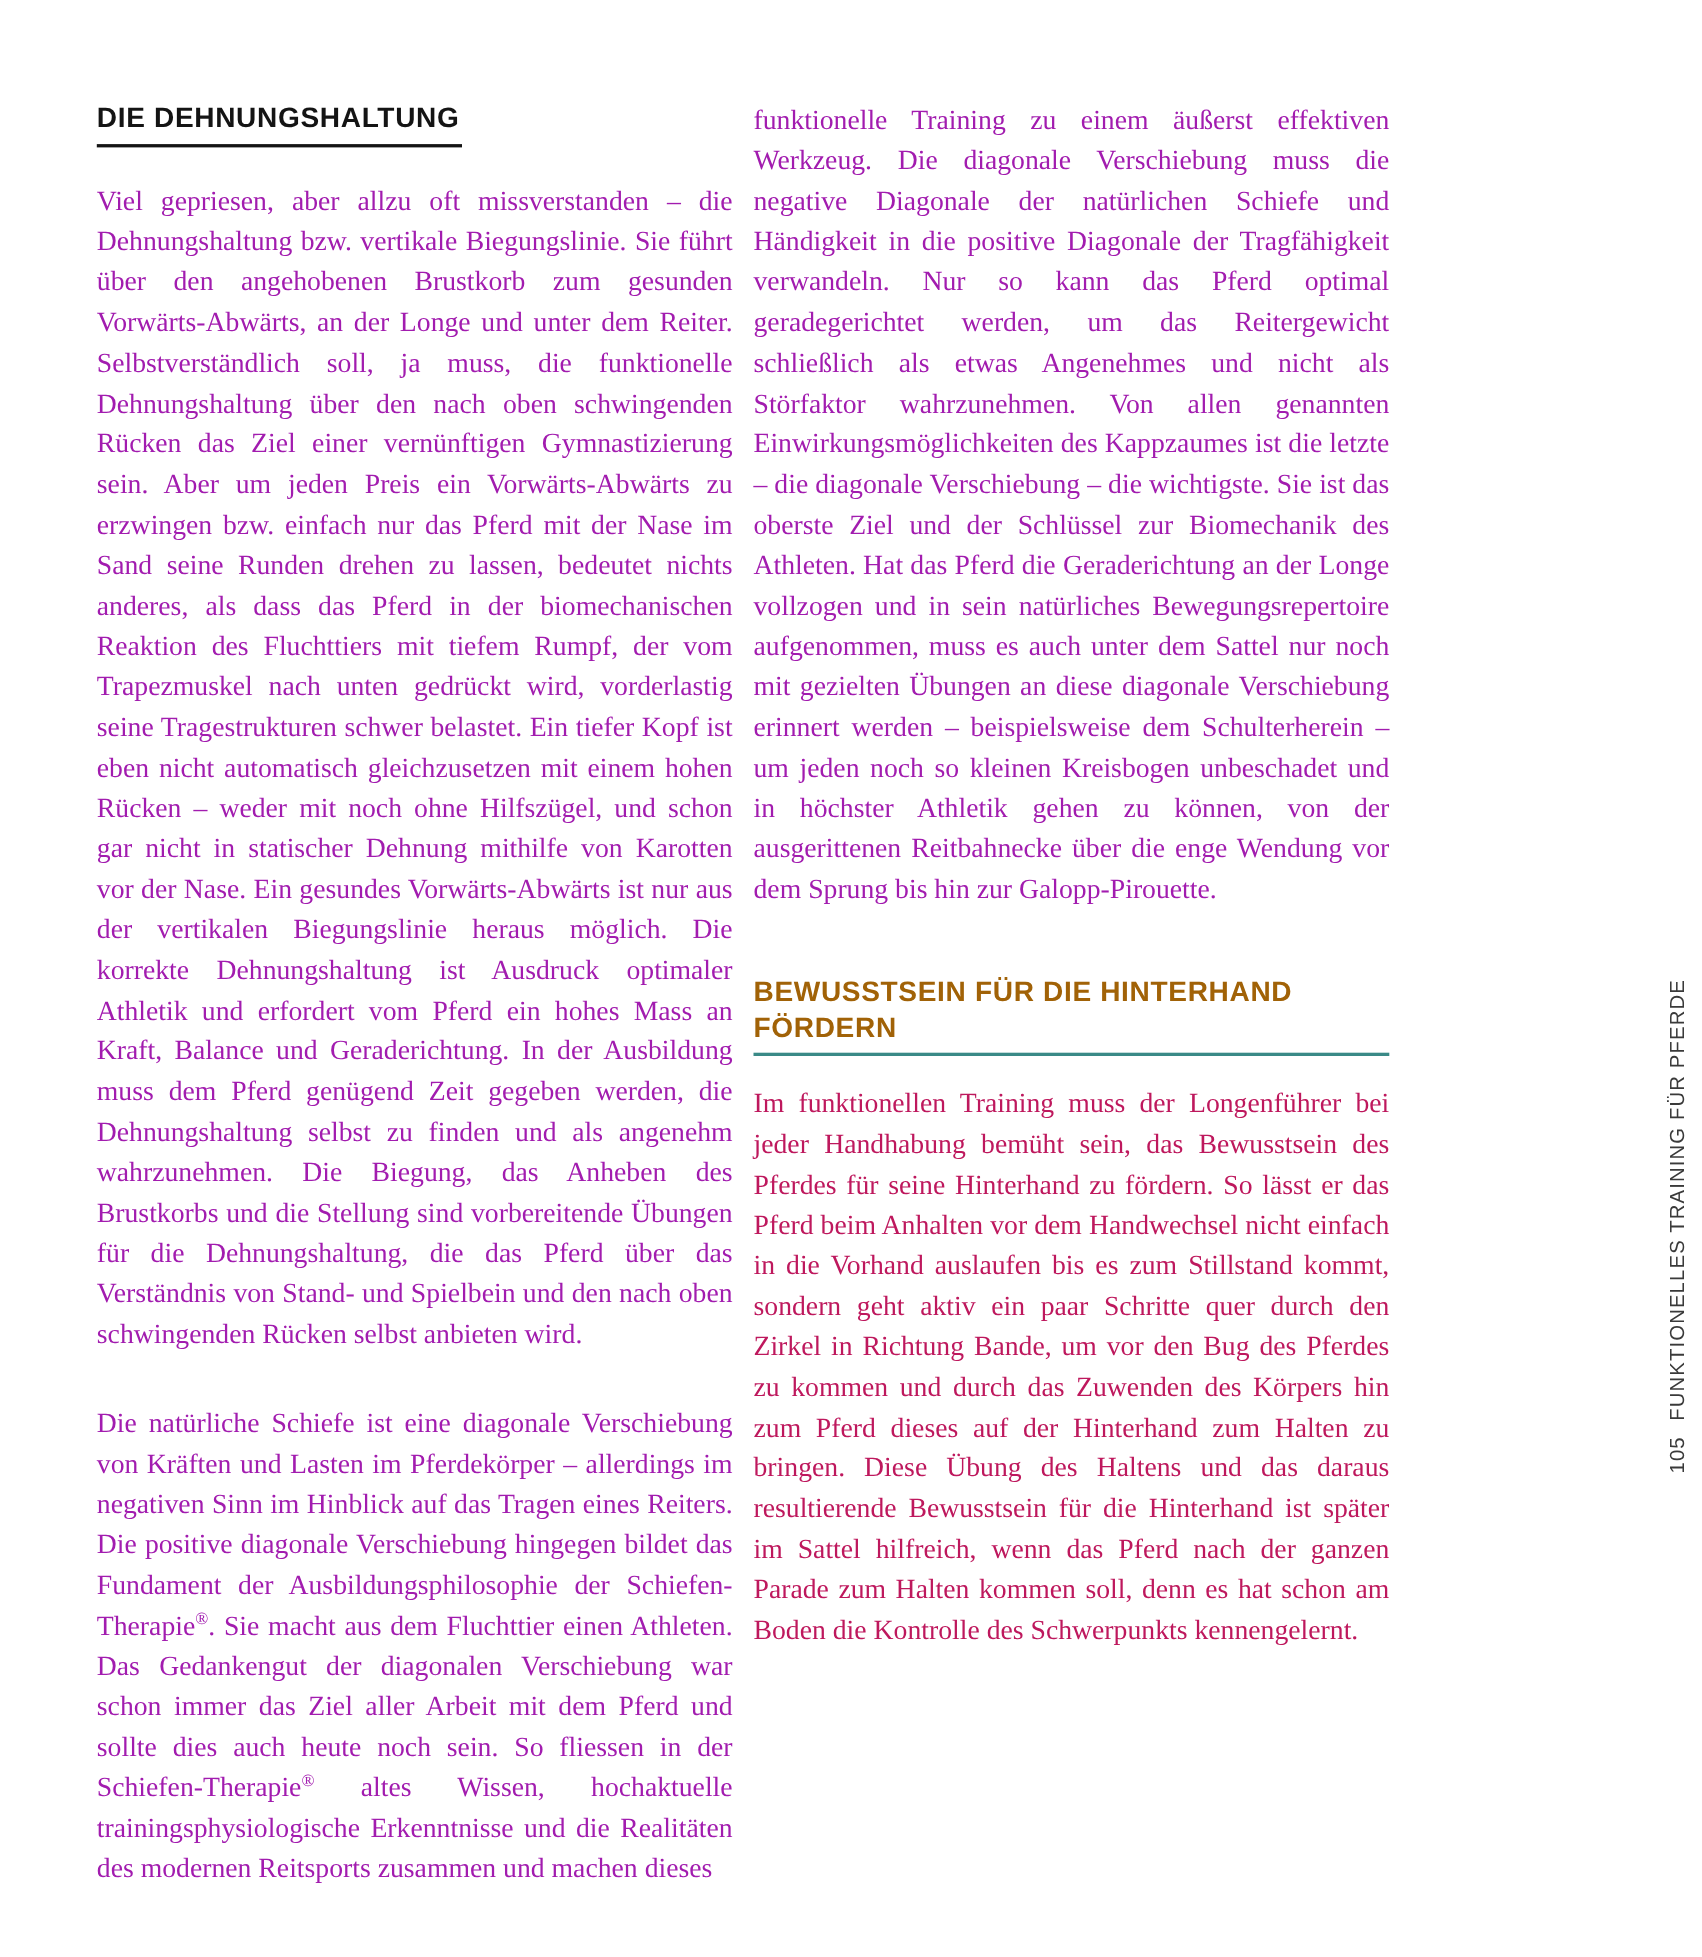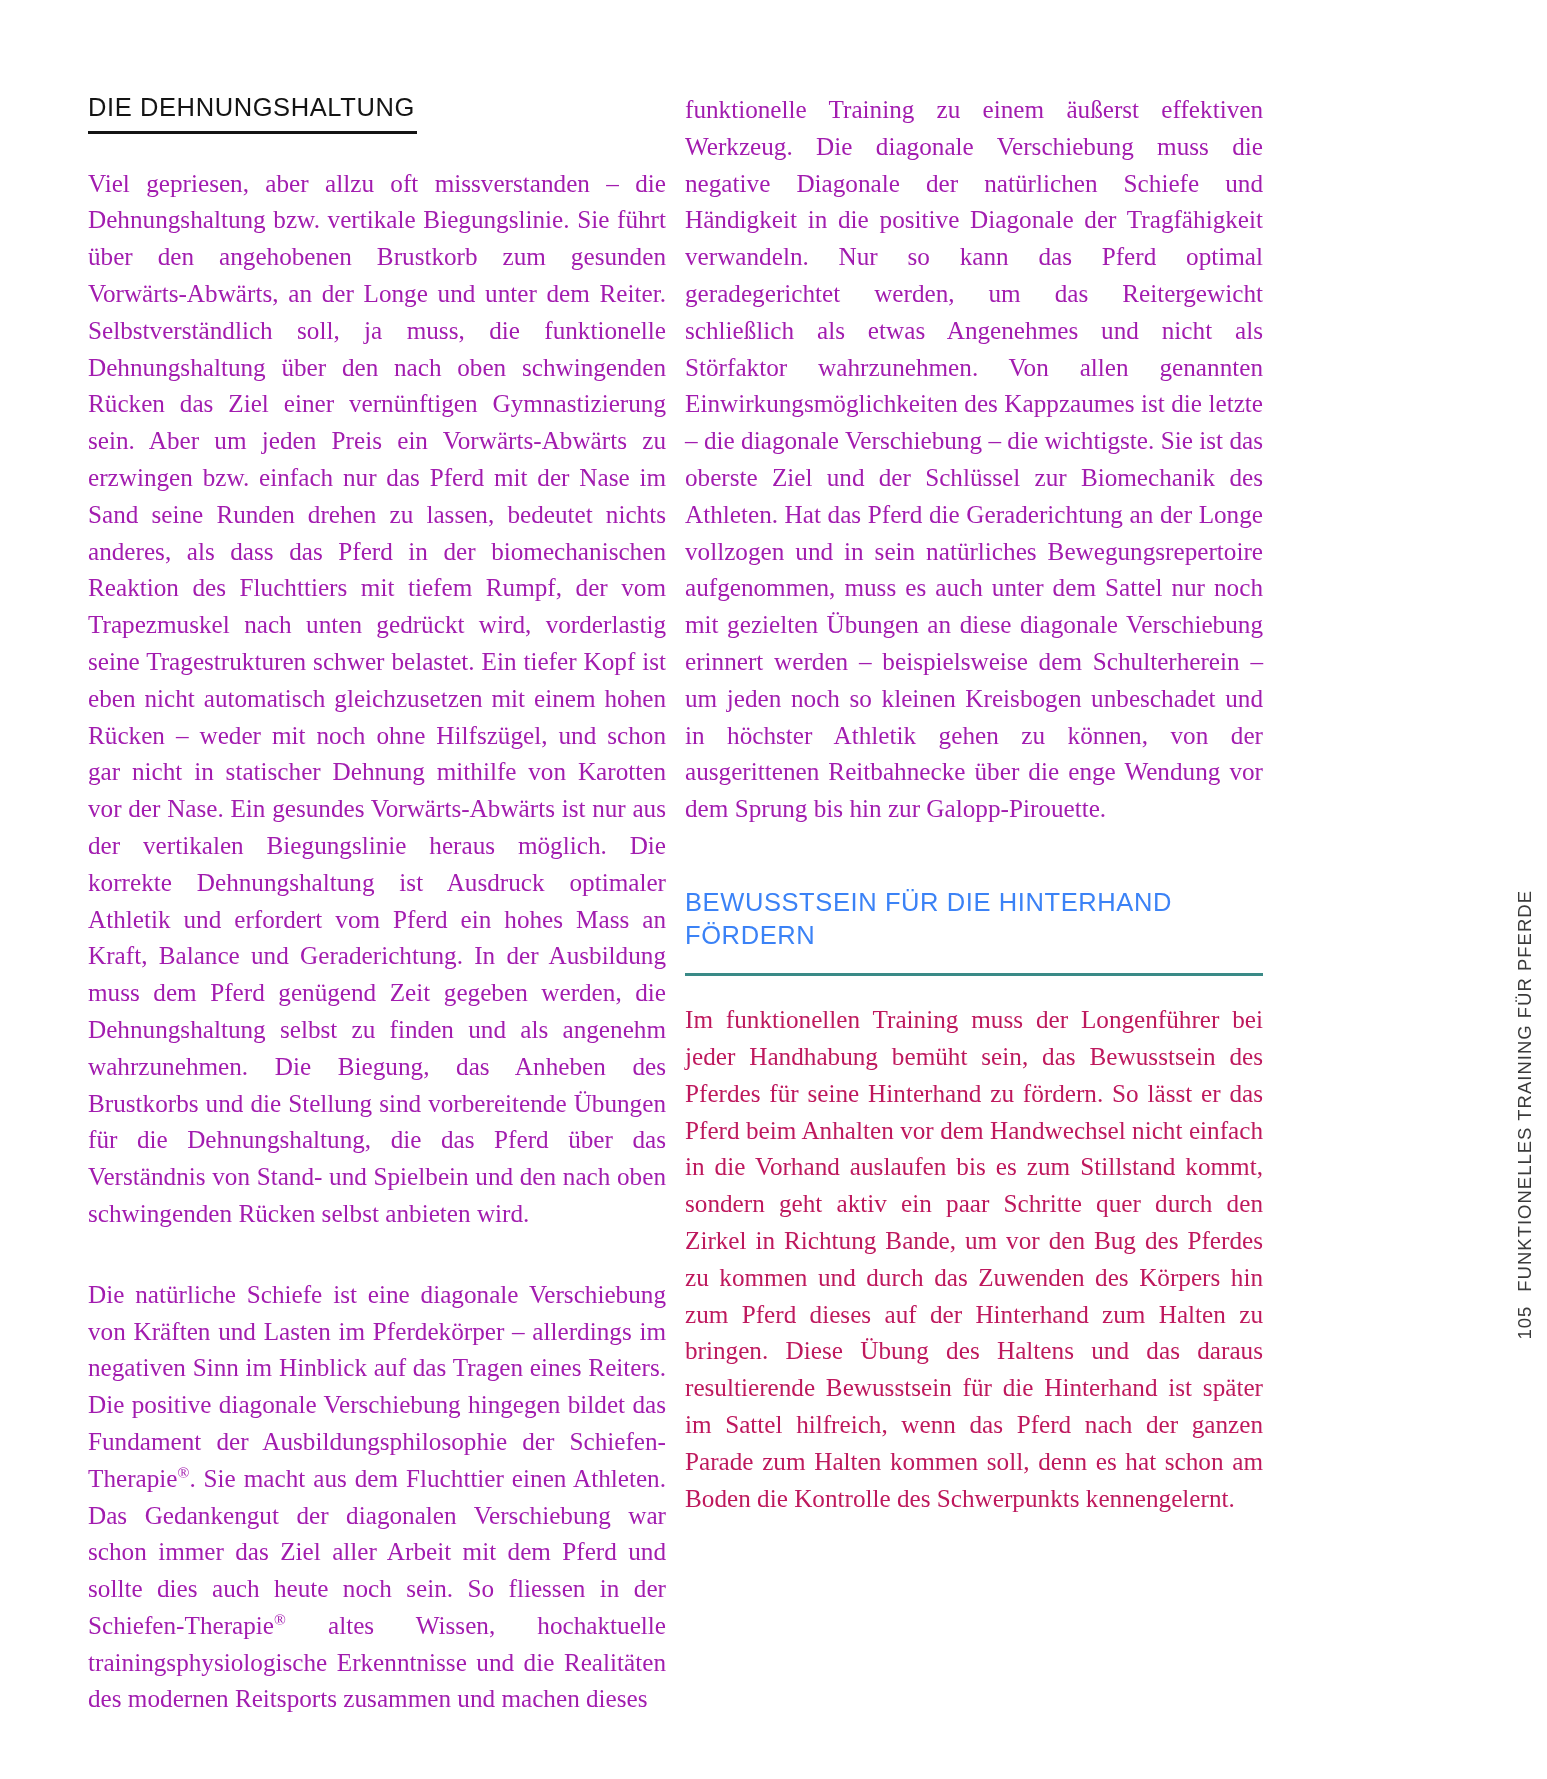--- a/index.html
+++ b/index.html
@@ -32,44 +32,44 @@
   .col {
     position: absolute;
     top: 0;
     width: 578px;
   }
   .col-left  { left: 0; }
   .col-right { left: 597px; }
 
   h2.sec-head {
     font-family: "Liberation Sans", "DejaVu Sans", sans-serif;
-    font-weight: normal;
+    font-weight: bold;
     font-size: 25.5px;
     letter-spacing: 0.6px;
     line-height: 1.24;
     margin: 0 0 6px 0;
     padding: 0 0 7px 0;
     color: #141414;
     border-bottom: 3.4px solid #141414;
     display: block;
     text-transform: none;
   }
   h2.sec-head.inline-rule {
     display: inline-block;
     padding-right: 2px;
   }
 
   .head-wrap { margin: 0 0 26px 0; }
   .head-wrap.tight { margin-bottom: 24px; }
 
   h2.sec-head.teal {
-    color: #3b82f6;
+    color: #a16207;
     border-bottom-color: #3a8a87;
     display: block;
-    padding-bottom: 21px;
+    padding-bottom: 5px;
     line-height: 1.30;
   }
 
   p.body {
     margin: 0 0 0 0;
     font-size: 25.2px;
     line-height: 36.8px;
     text-align: justify;
     text-justify: inter-word;
     hyphens: manual;

